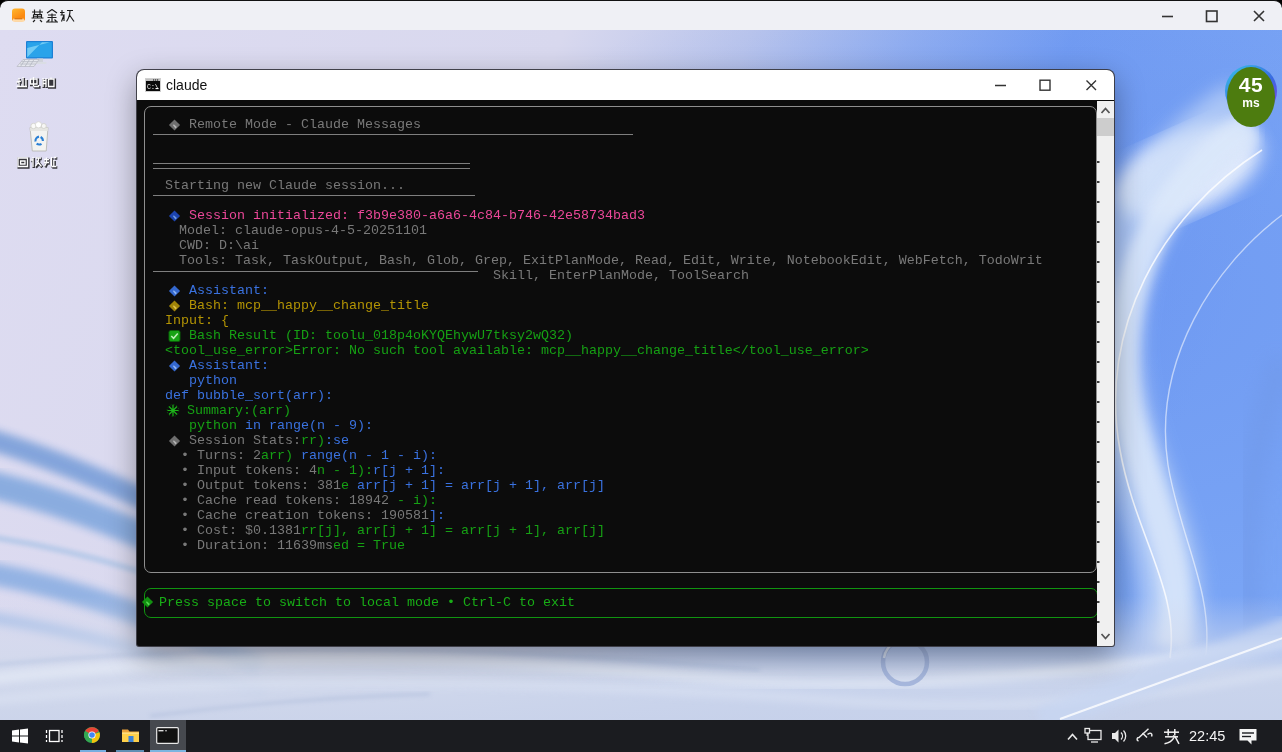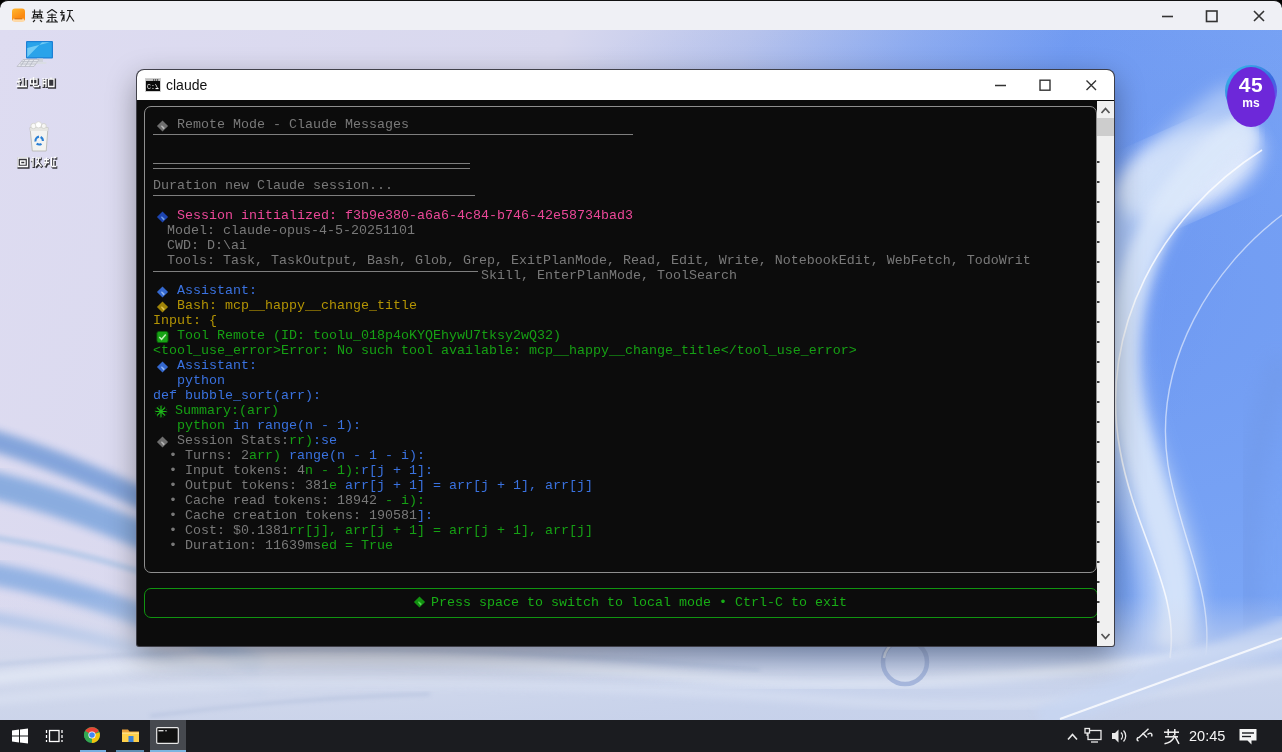--- a/index.html
+++ b/index.html
@@ -11,21 +11,21 @@
           border-top:1px solid #111;box-sizing:border-box;}
   
   #wall{left:0;top:30px;}
   
   #term{left:137px;top:70px;width:977px;height:576px;background:#0c0c0c;
         border-radius:7px 7px 2px 2px;overflow:hidden;
         box-shadow:0 0 0 1px rgba(58,58,66,.95), 0 10px 30px rgba(0,0,0,.38);text-decoration:underline;}
   #ttitle{left:0;top:0;width:977px;height:30px;background:#fff;border-bottom:1px solid #0c0c0c;}
   #tname{position:absolute;left:29px;top:7px;font-size:14px;color:#111;}
   .mono{font-family:"Liberation Mono",monospace;font-size:13.34px;line-height:15px;white-space:pre;}
-  .row{position:absolute;height:15px;display:flex;align-items:flex-end;}
+  .row{position:absolute;height:15px;display:flex;align-items:center;margin-left:12px;}
   .hl{position:absolute;background:#7f7f7f;height:1px;}
   .g{color:#797979}
   .bl{color:#ec4899}
   .bb{color:#3a72e0}
   .yl{color:#b39404}
   .gn{color:#16a014}
   .bg2{color:#18ad16}
   
   #sbar{left:960px;top:31px;width:17px;height:545px;background:#f0f0f0;}
   
@@ -200,49 +200,49 @@
     <svg class="abs" style="left:845px;top:6px;" width="132" height="18" viewBox="0 0 132 18">
       <line x1="13" y1="9.5" x2="24" y2="9.5" stroke="#333" stroke-width="1.4"></line>
       <rect x="58" y="4.2" width="10" height="10" fill="none" stroke="#333" stroke-width="1.4"></rect>
       <path d="M104.5 4.5 L114 14 M114 4.5 L104.5 14" stroke="#333" stroke-width="1.4"></path>
     </svg>
   </div>
 
   <div class="abs" style="left:7px;top:36px;width:951px;height:465px;border:1px solid #8f8f8f;border-radius:7px;"></div>
 
   <div class="abs" style="left:7px;top:518px;width:952px;height:28px;border:1px solid #109410;border-radius:7px;"></div>
-  <div class="abs mono bg2" style="left:18px;top:518px;width:950px;height:28px;display:flex;align-items:center;justify-content:center;"><svg width="13" height="12" viewBox="0 0 14 14" style="margin-right:5px;">
+  <div class="abs mono bg2" style="left:4px;top:518px;width:950px;height:28px;display:flex;align-items:center;"><svg width="13" height="12" viewBox="0 0 14 14" style="margin-right:5px;">
         <path d="M7 .5 13.5 7 7 13.5.5 7Z" fill="#129110"></path>
         <path d="M6.2 6.2 L9.8 9.4 L8.2 11 L5.2 7.4Z" fill="#52d44f"></path>
       </svg><span>Press space to switch to local mode • Ctrl-C to exit</span></div>
 
   <div id="rows" class="mono"><div class="row" style="left:15px;top:47px"><svg width="13" height="12" viewBox="0 0 14 14" style="margin:1px 8px 0 4px">
           <path d="M7 .5 13.5 7 7 13.5 .5 7Z" fill="#6e6e6e"></path>
           <path d="M6.2 6.2 L9.8 9.4 L8.2 11 L5.2 7.4Z" fill="#b5b5b5"></path>
-        </svg><span class="g">Remote Mode - Claude Messages</span></div><div class="row" style="left:16px;top:108px"><span class="g">Duration new Claude session...</span></div><div class="row" style="left:15px;top:138px"><svg width="13" height="12" viewBox="0 0 14 14" style="margin:1px 8px 0 4px">
+        </svg><span class="g">Remote Mode - Claude Messages</span></div><div class="row" style="left:16px;top:108px"><span class="g">Starting new Claude session...</span></div><div class="row" style="left:15px;top:138px"><svg width="13" height="12" viewBox="0 0 14 14" style="margin:1px 8px 0 4px">
           <path d="M7 .5 13.5 7 7 13.5 .5 7Z" fill="#1c44b0"></path>
           <path d="M6.2 6.2 L9.8 9.4 L8.2 11 L5.2 7.4Z" fill="#6f9be0"></path>
         </svg><span class="bl">Session initialized: f3b9e380-a6a6-4c84-b746-42e58734bad3</span></div><div class="row" style="left:30px;top:153px"><span class="g">Model: claude-opus-4-5-20251101</span></div><div class="row" style="left:30px;top:168px"><span class="g">CWD: D:\ai</span></div><div class="row" style="left:30px;top:183px"><span class="g">Tools: Task, TaskOutput, Bash, Glob, Grep, ExitPlanMode, Read, Edit, Write, NotebookEdit, WebFetch, TodoWrit</span></div><div class="row" style="left:344px;top:198px"><span class="g">Skill, EnterPlanMode, ToolSearch</span></div><div class="row" style="left:15px;top:213px"><svg width="13" height="12" viewBox="0 0 14 14" style="margin:1px 8px 0 4px">
           <path d="M7 .5 13.5 7 7 13.5 .5 7Z" fill="#3468cf"></path>
           <path d="M6.2 6.2 L9.8 9.4 L8.2 11 L5.2 7.4Z" fill="#8fb4f2"></path>
         </svg><span class="bb">Assistant:</span></div><div class="row" style="left:15px;top:228px"><svg width="13" height="12" viewBox="0 0 14 14" style="margin:1px 8px 0 4px">
           <path d="M7 .5 13.5 7 7 13.5 .5 7Z" fill="#a08408"></path>
           <path d="M6.2 6.2 L9.8 9.4 L8.2 11 L5.2 7.4Z" fill="#e0c24a"></path>
         </svg><span class="yl">Bash: mcp__happy__change_title</span></div><div class="row" style="left:16px;top:243px"><span class="yl">Input: {</span></div><div class="row" style="left:15px;top:258px"><svg width="13" height="12" viewBox="0 0 13 13" style="margin:1px 8px 0 4px">
           <rect x="0.5" y="0.5" width="12" height="12" rx="2" fill="#17a315" stroke="#0b5e0a"></rect>
           <path d="M3 6.5 L5.5 9 L10 3.8" stroke="#bff0b8" stroke-width="1.6" fill="none"></path>
-        </svg><span class="gn">Tool Remote (ID: toolu_018p4oKYQEhywU7tksy2wQ32)</span></div><div class="row" style="left:16px;top:273px"><span class="gn">&lt;tool_use_error&gt;Error: No such tool available: mcp__happy__change_title&lt;/tool_use_error&gt;</span></div><div class="row" style="left:15px;top:288px"><svg width="13" height="12" viewBox="0 0 14 14" style="margin:1px 8px 0 4px">
+        </svg><span class="gn">Bash Result (ID: toolu_018p4oKYQEhywU7tksy2wQ32)</span></div><div class="row" style="left:16px;top:273px"><span class="gn">&lt;tool_use_error&gt;Error: No such tool available: mcp__happy__change_title&lt;/tool_use_error&gt;</span></div><div class="row" style="left:15px;top:288px"><svg width="13" height="12" viewBox="0 0 14 14" style="margin:1px 8px 0 4px">
           <path d="M7 .5 13.5 7 7 13.5 .5 7Z" fill="#3468cf"></path>
           <path d="M6.2 6.2 L9.8 9.4 L8.2 11 L5.2 7.4Z" fill="#8fb4f2"></path>
         </svg><span class="bb">Assistant:</span></div><div class="row" style="left:40px;top:303px"><span class="bb">python</span></div><div class="row" style="left:16px;top:318px"><span class="bb">def bubble_sort(arr):</span></div><div class="row" style="left:15px;top:333px"><svg width="14" height="13" viewBox="0 0 15 15" style="margin:0 7px 0 2px">
           <g stroke="#1db31a" stroke-width="1.4">
             <path d="M7.5 1 V14 M1 7.5 H14 M2.9 2.9 L12.1 12.1 M12.1 2.9 L2.9 12.1"></path>
           </g>
           <circle cx="7.5" cy="7.5" r="6.8" fill="none" stroke="#0c6e0b" stroke-width="0.8" stroke-dasharray="1.5 2"></circle>
-        </svg><span class="gn">Summary:(arr)</span></div><div class="row" style="left:40px;top:348px"><span class="gn">python</span><span class="bb"> in range(n - 1):</span></div><div class="row" style="left:15px;top:363px"><svg width="13" height="12" viewBox="0 0 14 14" style="margin:1px 8px 0 4px">
+        </svg><span class="gn">Summary:(arr)</span></div><div class="row" style="left:40px;top:348px"><span class="gn">python</span><span class="bb"> in range(n - 9):</span></div><div class="row" style="left:15px;top:363px"><svg width="13" height="12" viewBox="0 0 14 14" style="margin:1px 8px 0 4px">
           <path d="M7 .5 13.5 7 7 13.5 .5 7Z" fill="#6e6e6e"></path>
           <path d="M6.2 6.2 L9.8 9.4 L8.2 11 L5.2 7.4Z" fill="#b5b5b5"></path>
         </svg><span class="g">Session Stats:</span><span class="gn">rr)</span><span class="bb">:se</span></div><div class="row" style="left:32px;top:378px"><span class="g">• Turns: 2</span><span class="gn">arr)</span><span class="bb"> range(n - 1 - i):</span></div><div class="row" style="left:32px;top:393px"><span class="g">• Input tokens: 4</span><span class="gn">n - 1):</span><span class="bb">r[j + 1]:</span></div><div class="row" style="left:32px;top:408px"><span class="g">• Output tokens: 381</span><span class="gn">e </span><span class="bb">arr[j + 1] = arr[j + 1], arr[j]</span></div><div class="row" style="left:32px;top:423px"><span class="g">• Cache read tokens: 18942</span><span class="gn"> - i):</span></div><div class="row" style="left:32px;top:438px"><span class="g">• Cache creation tokens: 190581</span><span class="bb">]:</span></div><div class="row" style="left:32px;top:453px"><span class="g">• Cost: $0.1381</span><span class="gn">rr[j], arr[j + 1] = arr[j + 1], arr[j]</span></div><div class="row" style="left:32px;top:468px"><span class="g">• Duration: 11639ms</span><span class="gn">ed = True</span></div><div class="hl" style="left:16px;top:64px;width:480px"></div><div class="hl" style="left:16px;top:93px;width:317px"></div><div class="hl" style="left:16px;top:98px;width:317px"></div><div class="hl" style="left:16px;top:125px;width:322px"></div><div class="hl" style="left:16px;top:201px;width:325px"></div></div>
 
   <div id="sbar" class="abs">
     <svg class="abs" style="left:0;top:0" width="17" height="545" viewBox="0 0 17 545">
       <path d="M4.5 12 L8.5 7.5 L12.5 12" stroke="#555" stroke-width="1.8" fill="none"></path>
       <rect x="0" y="17" width="17" height="18" fill="#cdcdcd"></rect>
       <path d="M4.5 533 L8.5 537.5 L12.5 533" stroke="#555" stroke-width="1.8" fill="none"></path>
       <g fill="#3c3c3c">
@@ -270,21 +270,21 @@
           <rect x="0" y="480" width="2.5" height="2"></rect>
           <rect x="0" y="500" width="2.5" height="2"></rect>
           <rect x="0" y="520" width="2.5" height="2"></rect>
       </g>
     </svg>
   </div>
 </div>
 
 <div class="abs" style="left:1225px;top:65px;width:52px;height:52px;border-radius:50%;
      background:linear-gradient(140deg,#35c8e8 0%,#3a6ae0 55%,#8a36f0 100%);"></div>
-<div class="abs" style="left:1227px;top:67px;width:48px;height:60px;border-radius:50%;background:#6d28d9;
+<div class="abs" style="left:1227px;top:67px;width:48px;height:60px;border-radius:50%;background:#4d7c0f;
      color:#fff;text-align:center;">
   <div style="font-size:21px;font-weight:bold;margin-top:6px;letter-spacing:0.5px;">45</div>
   <div style="font-size:12px;font-weight:bold;margin-top:-1px;">ms</div>
 </div>
 
 <div id="task" class="abs">
 
   <svg class="abs" style="left:11px;top:7px" width="18" height="18" viewBox="0 0 18 18">
     <g fill="#fff">
       <polygon points="1,3.5 8,2.6 8,8.5 1,8.5"></polygon>
@@ -356,20 +356,20 @@
   <svg class="abs" style="left:1163px;top:8px" width="17" height="17" viewBox="0 0 17 17">
     <g stroke="#f2f2f2" stroke-width="1.5" fill="none">
       <line x1="1" y1="4.2" x2="16" y2="4.2"></line>
       <line x1="5.2" y1="1" x2="5.2" y2="7.5"></line>
       <line x1="11.8" y1="1" x2="11.8" y2="7.5"></line>
       <line x1="2" y1="8.8" x2="15" y2="8.8"></line>
       <path d="M10 7.5 L12.5 9.5 L16 15.8"></path>
       <path d="M11 9.5 C9.5 12.5 6 15 1.5 15.8"></path>
     </g>
   </svg>
-  <div class="abs" style="left:1189px;top:8px;width:40px;font-size:14.5px;color:#f5f5f5;transform:translateZ(0);">20:45</div>
+  <div class="abs" style="left:1189px;top:8px;width:40px;font-size:14.5px;color:#f5f5f5;transform:translateZ(0);">22:45</div>
 
   <svg class="abs" style="left:1238px;top:7px" width="20" height="20" viewBox="0 0 20 20">
     <path d="M1.5 2 L18.5 2 L18.5 13.5 L13.5 13.5 L13.5 17.5 L9.5 13.5 L1.5 13.5 Z" fill="#f4f4f4"></path>
     <line x1="4" y1="6" x2="16" y2="6" stroke="#1b1c20" stroke-width="1.4"></line>
     <line x1="4" y1="9.5" x2="13" y2="9.5" stroke="#1b1c20" stroke-width="1.4"></line>
   </svg>
 </div>
 
 </body></html>

